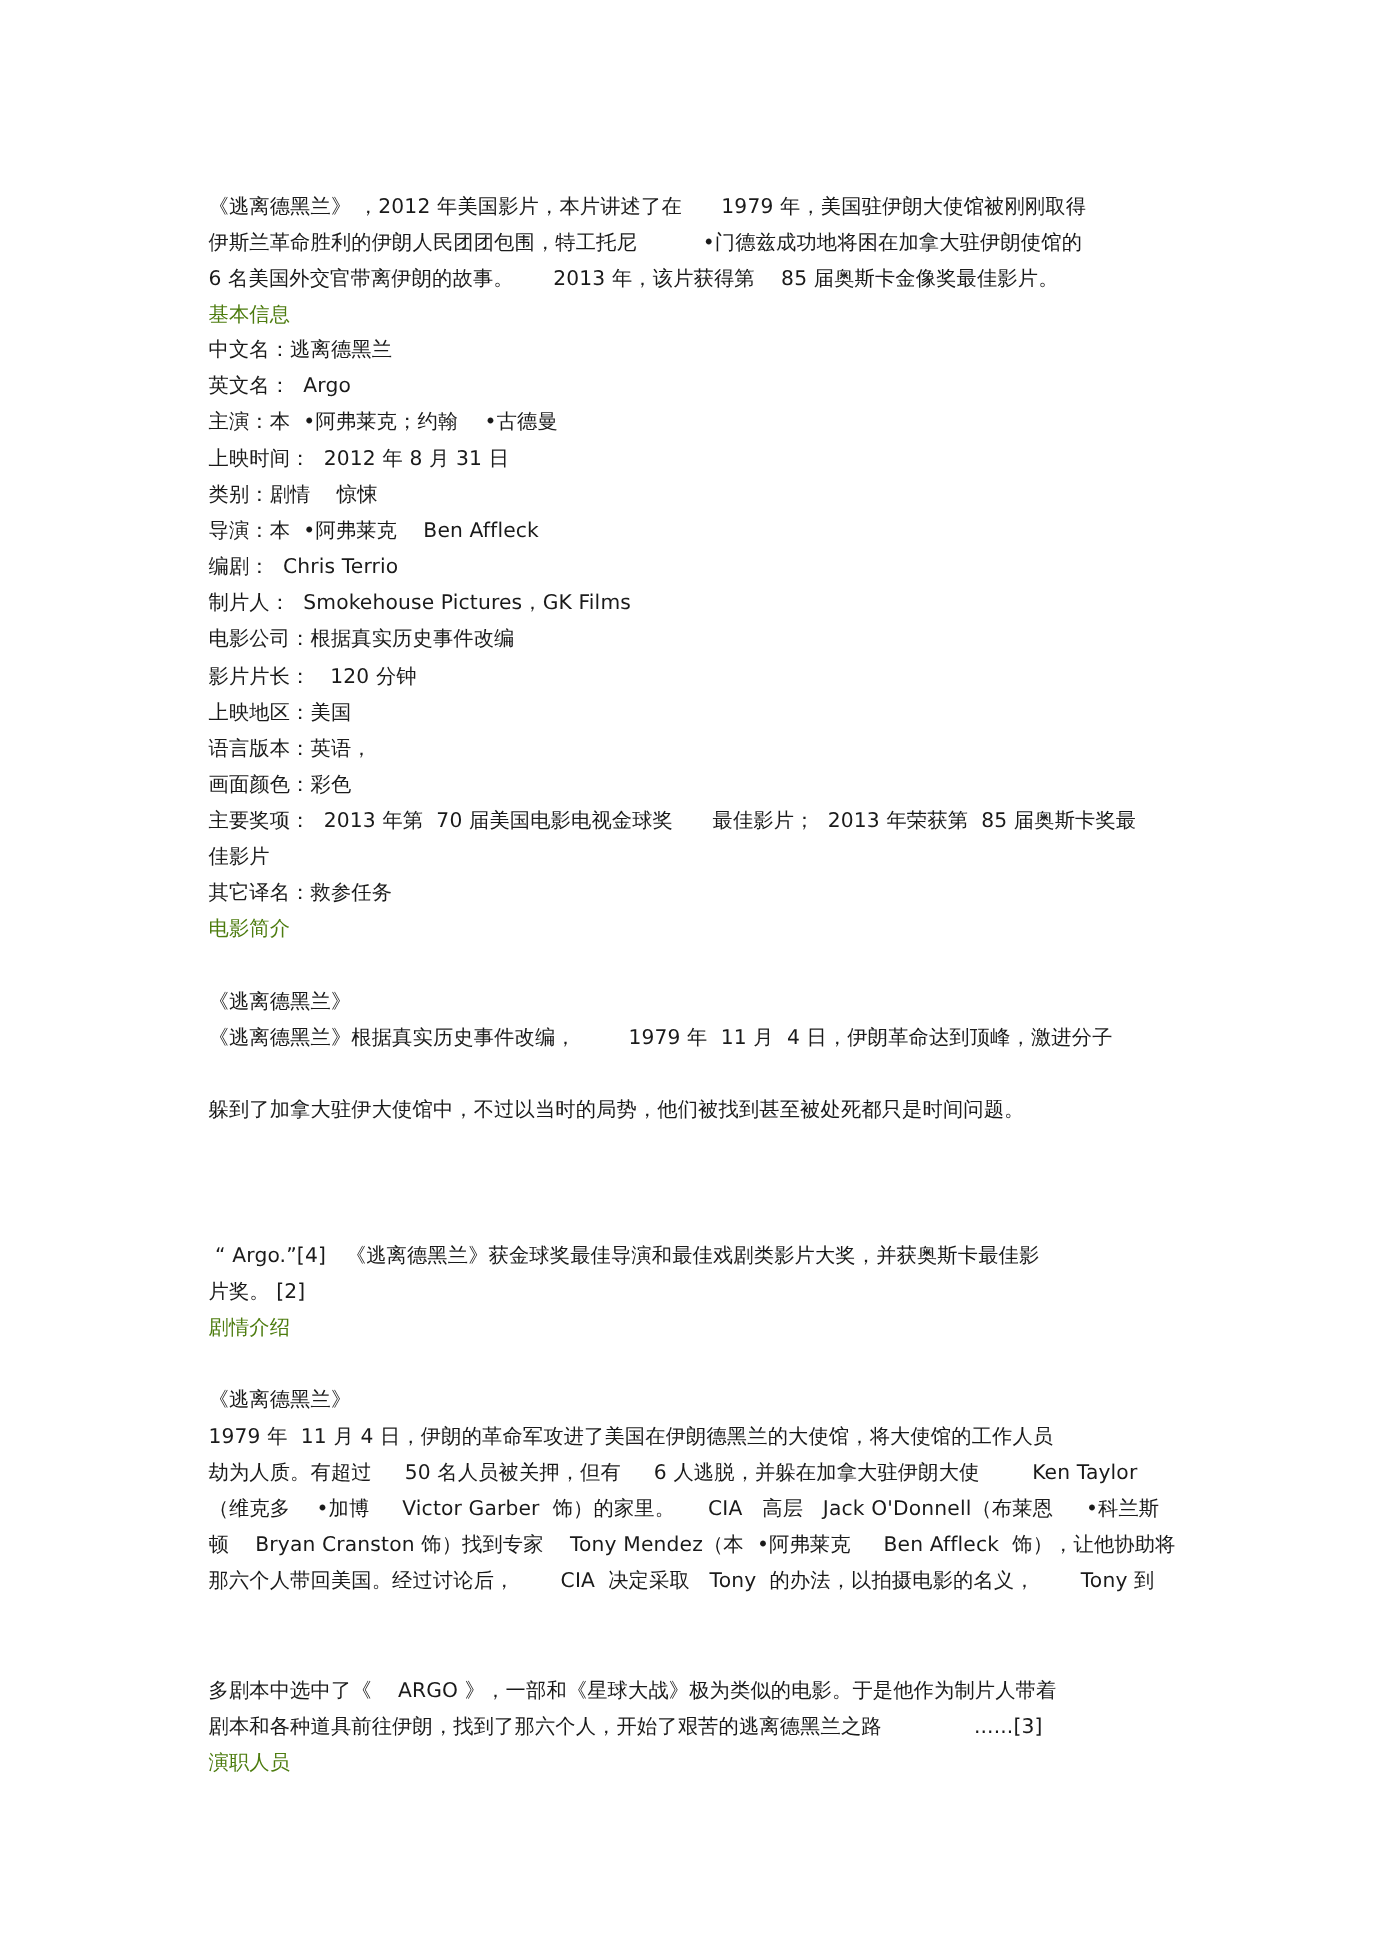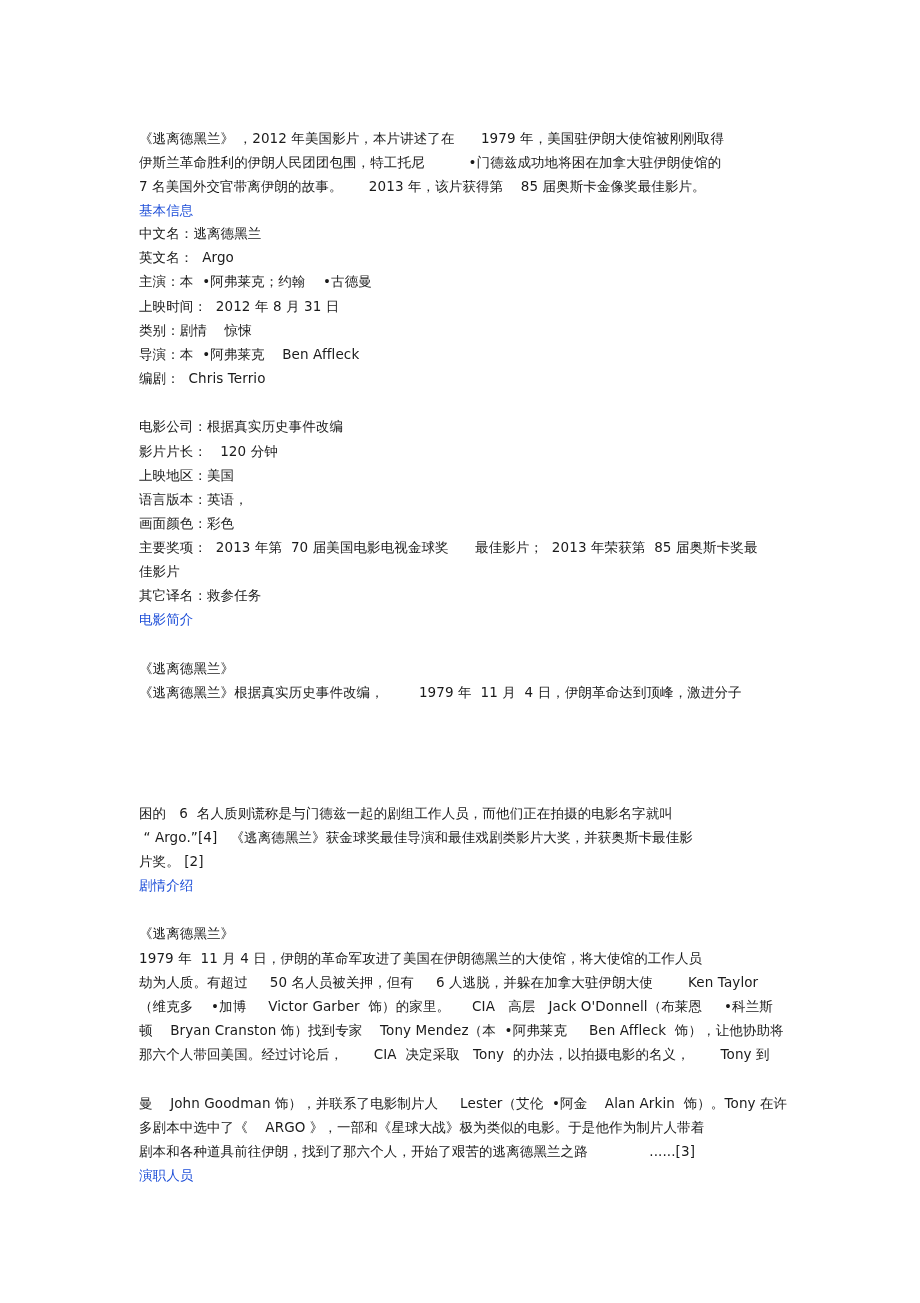--- a/index.html
+++ b/index.html
@@ -24,63 +24,63 @@
     }
     .line {
       position: absolute;
       left: 139px;
       white-space: pre;
       font-size: 13.5px;
       line-height: 20px;
       letter-spacing: 0.1px;
     }
     .heading {
-      color: #1d4ed8;
+      color: #4d7c0f;
     }
   </style>
 </head>
 <body>
 
 <div class="page">
 
   <div class="line" style="top:116px">《逃离德黑兰》 ，2012 年美国影片，本片讲述了在      1979 年，美国驻伊朗大使馆被刚刚取得</div>
   <div class="line" style="top:140px">伊斯兰革命胜利的伊朗人民团团包围，特工托尼          •门德兹成功地将困在加拿大驻伊朗使馆的</div>
-  <div class="line" style="top:164px">7 名美国外交官带离伊朗的故事。      2013 年，该片获得第    85 届奥斯卡金像奖最佳影片。</div>
+  <div class="line" style="top:164px">6 名美国外交官带离伊朗的故事。      2013 年，该片获得第    85 届奥斯卡金像奖最佳影片。</div>
 
   <div class="line heading" style="top:188px">基本信息</div>
 
   <div class="line" style="top:211px"><span>中文名：</span><span>逃离德黑兰</span></div>
   <div class="line" style="top:235px"><span>英文名：</span><span>  Argo</span></div>
   <div class="line" style="top:259px"><span>主演：</span><span>本  •阿弗莱克；约翰    •古德曼</span></div>
   <div class="line" style="top:284px"><span>上映时间：</span><span>  2012 年 8 月 31 日</span></div>
   <div class="line" style="top:308px"><span>类别：</span><span>剧情    惊悚</span></div>
   <div class="line" style="top:332px"><span>导演：</span><span>本  •阿弗莱克    Ben Affleck</span></div>
   <div class="line" style="top:356px"><span>编剧：</span><span>  Chris Terrio</span></div>
+  <div class="line" style="top:380px"><span>制片人：</span><span>  Smokehouse Pictures，GK Films</span></div>
   <div class="line" style="top:404px"><span>电影公司：</span><span>根据真实历史事件改编</span></div>
   <div class="line" style="top:429px"><span>影片片长：</span><span>   120 分钟</span></div>
   <div class="line" style="top:453px"><span>上映地区：</span><span>美国</span></div>
   <div class="line" style="top:477px"><span>语言版本：</span><span>英语，</span></div>
   <div class="line" style="top:501px"><span>画面颜色：</span><span>彩色</span></div>
   <div class="line" style="top:525px"><span>主要奖项：</span><span>  2013 年第  70 届美国电影电视金球奖      最佳影片；  2013 年荣获第  85 届奥斯卡奖最</span></div>
   <div class="line" style="top:549px"><span></span><span>佳影片</span></div>
   <div class="line" style="top:573px"><span>其它译名：</span><span>救参任务</span></div>
 
   <div class="line heading" style="top:597px">电影简介</div>
   <div class="line" style="top:646px">《逃离德黑兰》</div>
   <div class="line" style="top:670px">《逃离德黑兰》根据真实历史事件改编，        1979 年  11 月  4 日，伊朗革命达到顶峰，激进分子</div>
-  <div class="line" style="top:791px">困的   6  名人质则谎称是与门德兹一起的剧组工作人员，而他们正在拍摄的电影名字就叫</div>
+  <div class="line" style="top:718px">躲到了加拿大驻伊大使馆中，不过以当时的局势，他们被找到甚至被处死都只是时间问题。</div>
   <div class="line" style="top:815px"> “ Argo.”[4]   《逃离德黑兰》获金球奖最佳导演和最佳戏剧类影片大奖，并获奥斯卡最佳影</div>
   <div class="line" style="top:839px">片奖。 [2]</div>
 
   <div class="line heading" style="top:863px">剧情介绍</div>
   <div class="line" style="top:911px">《逃离德黑兰》</div>
   <div class="line" style="top:936px">1979 年  11 月 4 日，伊朗的革命军攻进了美国在伊朗德黑兰的大使馆，将大使馆的工作人员</div>
   <div class="line" style="top:960px">劫为人质。有超过     50 名人员被关押，但有     6 人逃脱，并躲在加拿大驻伊朗大使        Ken Taylor</div>
   <div class="line" style="top:984px">（维克多    •加博     Victor Garber  饰）的家里。     CIA   高层   Jack O'Donnell（布莱恩     •科兰斯</div>
   <div class="line" style="top:1008px">顿    Bryan Cranston 饰）找到专家    Tony Mendez（本  •阿弗莱克     Ben Affleck  饰），让他协助将</div>
   <div class="line" style="top:1032px">那六个人带回美国。经过讨论后，       CIA  决定采取   Tony  的办法，以拍摄电影的名义，       Tony 到</div>
-  <div class="line" style="top:1081px">曼    John Goodman 饰），并联系了电影制片人     Lester（艾伦  •阿金    Alan Arkin  饰）。Tony 在许</div>
   <div class="line" style="top:1105px">多剧本中选中了《    ARGO 》，一部和《星球大战》极为类似的电影。于是他作为制片人带着</div>
   <div class="line" style="top:1129px">剧本和各种道具前往伊朗，找到了那六个人，开始了艰苦的逃离德黑兰之路              ......[3]</div>
 
   <div class="line heading" style="top:1153px">演职人员</div>
 
 </div>
 
 </body></html>

